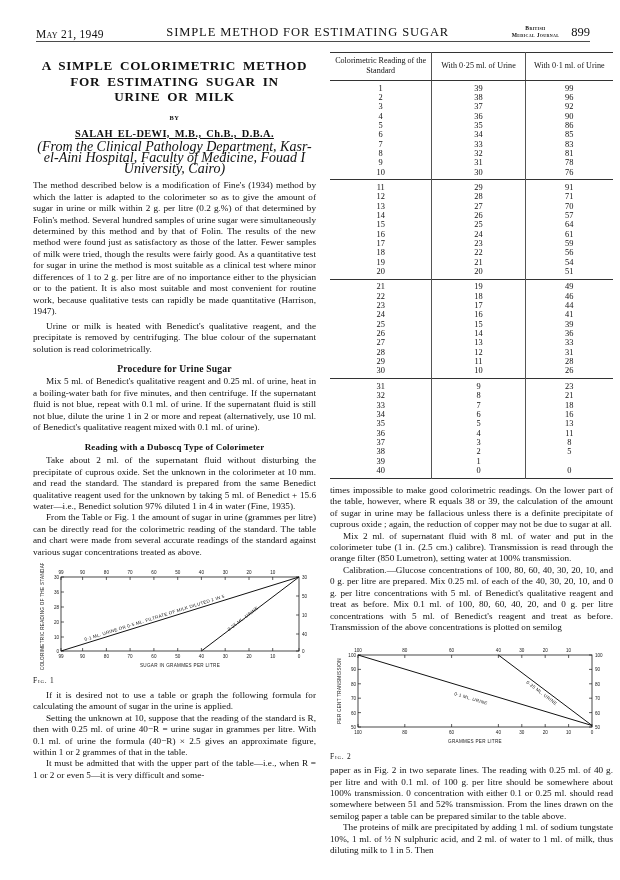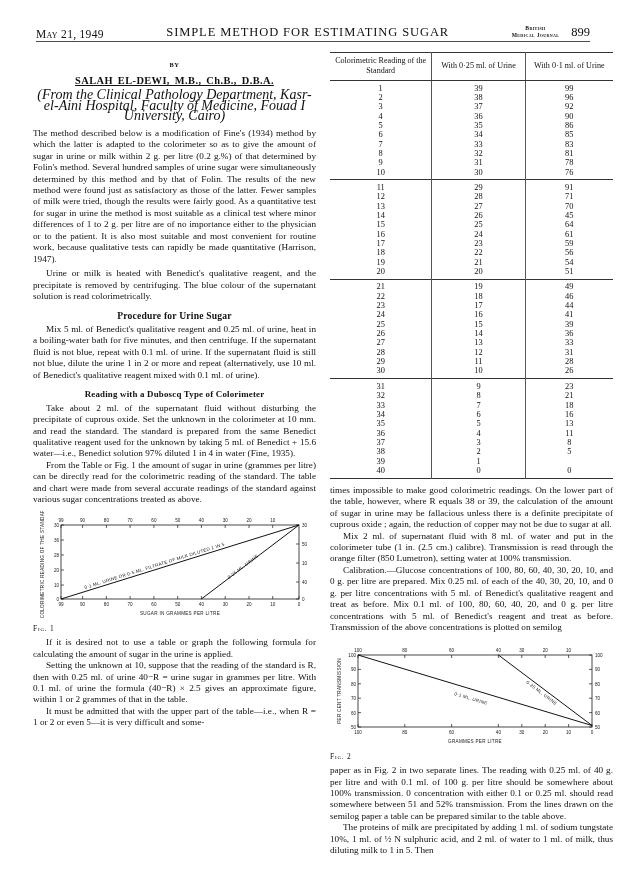--- a/index.html
+++ b/index.html
@@ -213,20 +213,25 @@
         <div>British</div>
         <div>Medical Journal</div>
       </div>
       <div class="runhead-page">899</div>
     </div>
   </div>
   <div class="rule"></div>
 
   <div class="col col-left">
 
+    <h1 class="article-title">
+      <span>A  SIMPLE  COLORIMETRIC  METHOD</span><br>
+      <span>FOR  ESTIMATING  SUGAR  IN</span><br>
+      <span>URINE  OR  MILK</span>
+    </h1>
 
     <div class="by">BY</div>
     <div class="author">SALAH EL-DEWI, M.B., Ch.B., D.B.A.</div>
     <div class="affil">(From the Clinical Pathology Department, Kasr-el-Aini Hospital, Faculty of Medicine, Fouad I University, Cairo)</div>
 
     <div class="gap"></div>
     <p class="noindent">The method described below is a modification of Fine's (1934) method by which the latter is adapted to the colorimeter so as to give the amount of sugar in urine or milk within 2 g. per litre (0.2 g.%) of that determined by Folin's method. Several hundred samples of urine sugar were simultaneously determined by this method and by that of Folin. The results of the new method were found just as satisfactory as those of the latter. Fewer samples of milk were tried, though the results were fairly good. As a quantitative test for sugar in urine the method is most suitable as a clinical test where minor differences of 1 to 2 g. per litre are of no importance either to the physician or to the patient. It is also most suitable and most convenient for routine work, because qualitative tests can rapidly be made quantitative (Harrison, 1947).</p>
     <div class="gap-sm"></div>
     <p>Urine or milk is heated with Benedict's qualitative reagent, and the precipitate is removed by centrifuging. The blue colour of the supernatant solution is read colorimetrically.</p>
 
@@ -423,21 +428,21 @@
             <td class="vline">71</td>
           </tr>
         <tr>
             <td>13</td>
             <td class="vline">27</td>
             <td class="vline">70</td>
           </tr>
         <tr>
             <td>14</td>
             <td class="vline">26</td>
-            <td class="vline">45</td>
+            <td class="vline">57</td>
           </tr>
         <tr>
             <td>15</td>
             <td class="vline">25</td>
             <td class="vline">64</td>
           </tr>
         <tr>
             <td>16</td>
             <td class="vline">24</td>
             <td class="vline">61</td>

